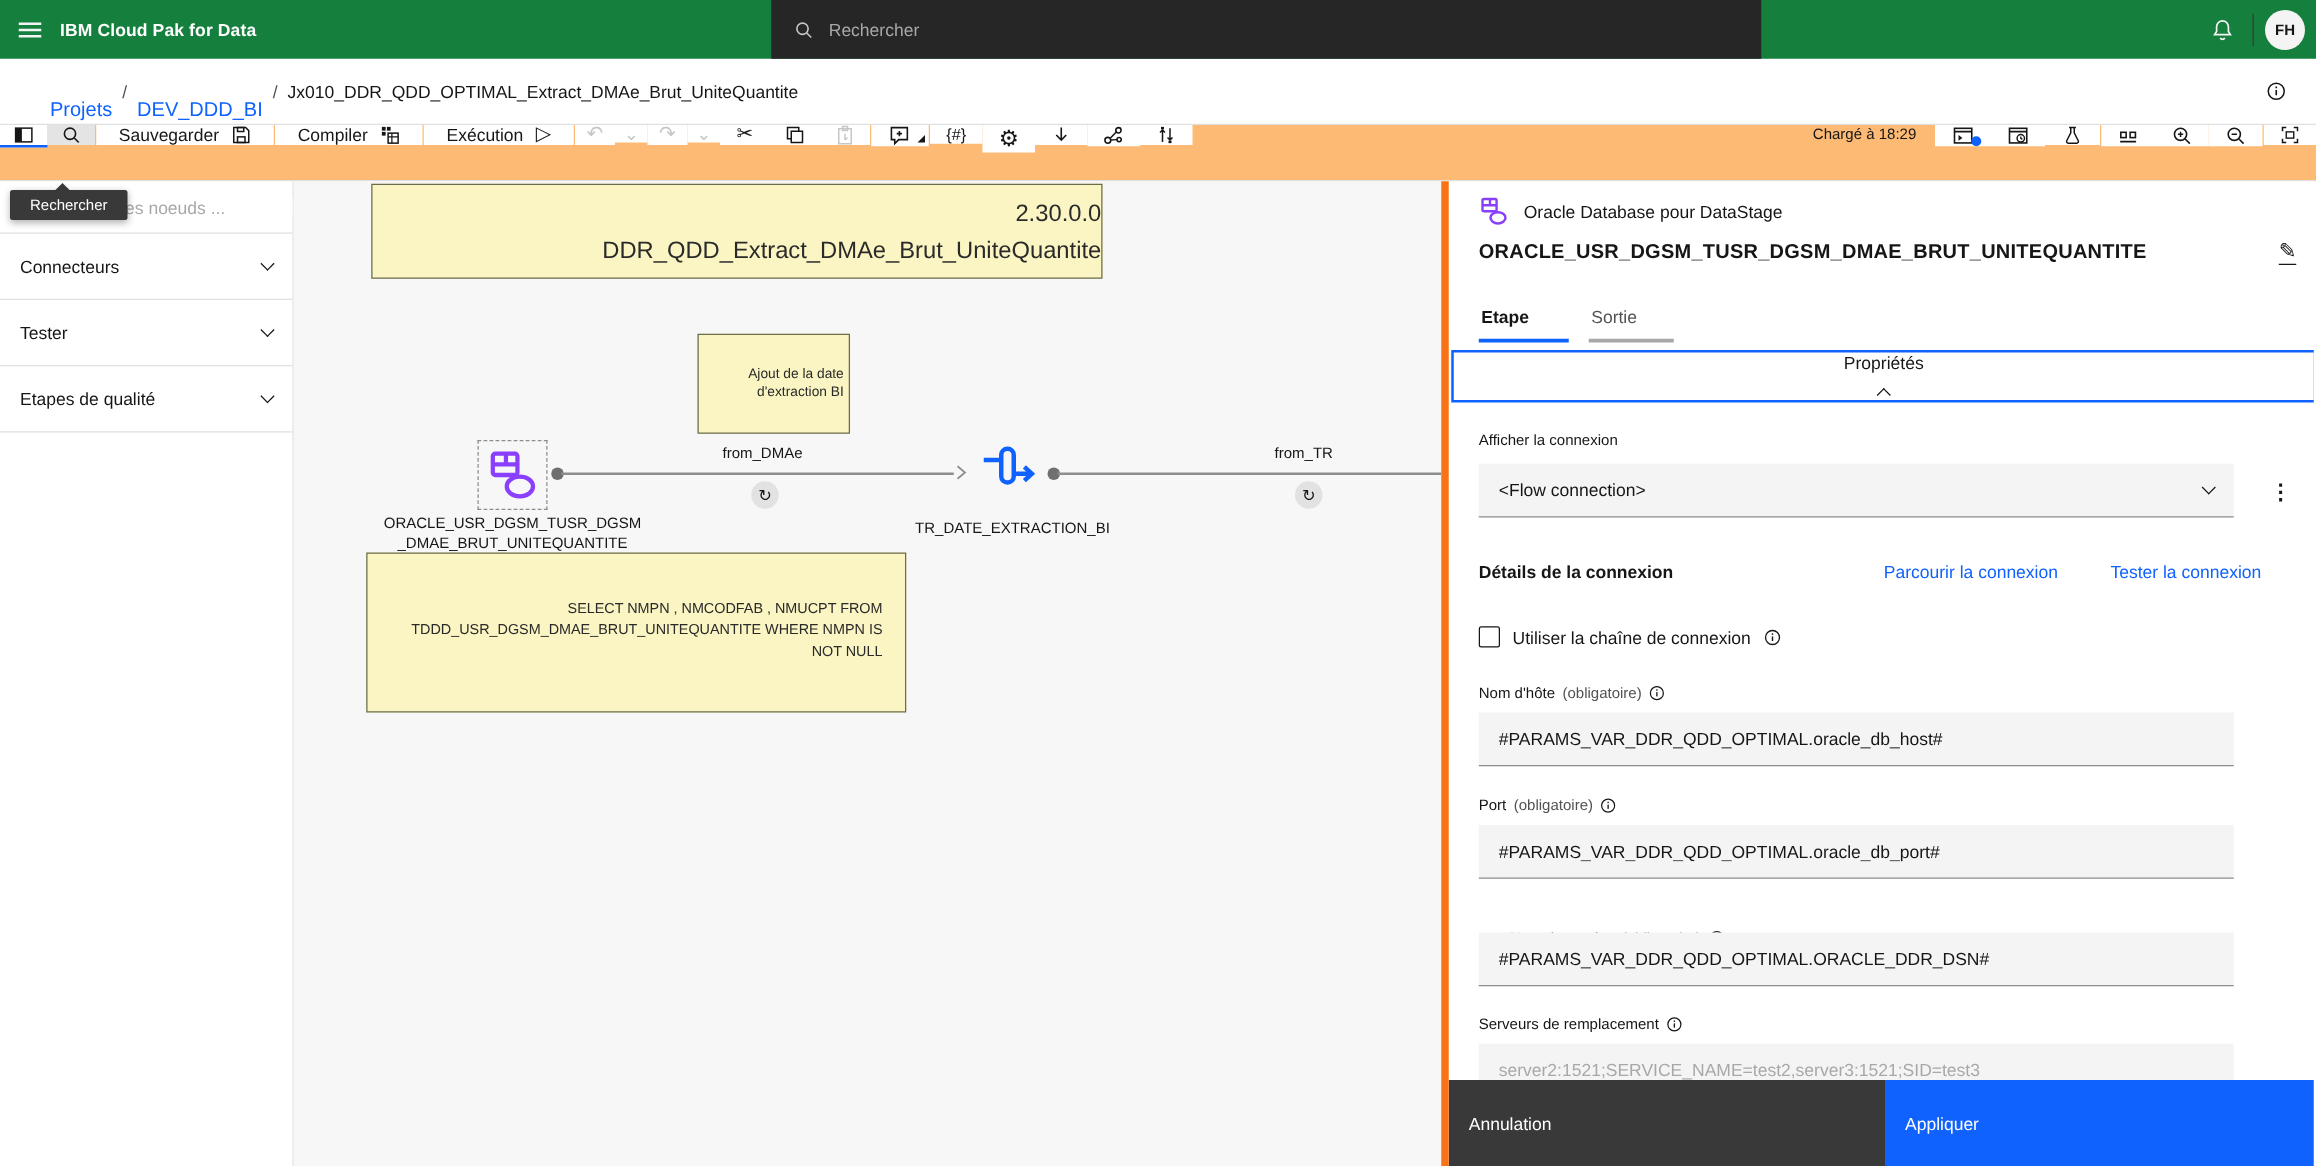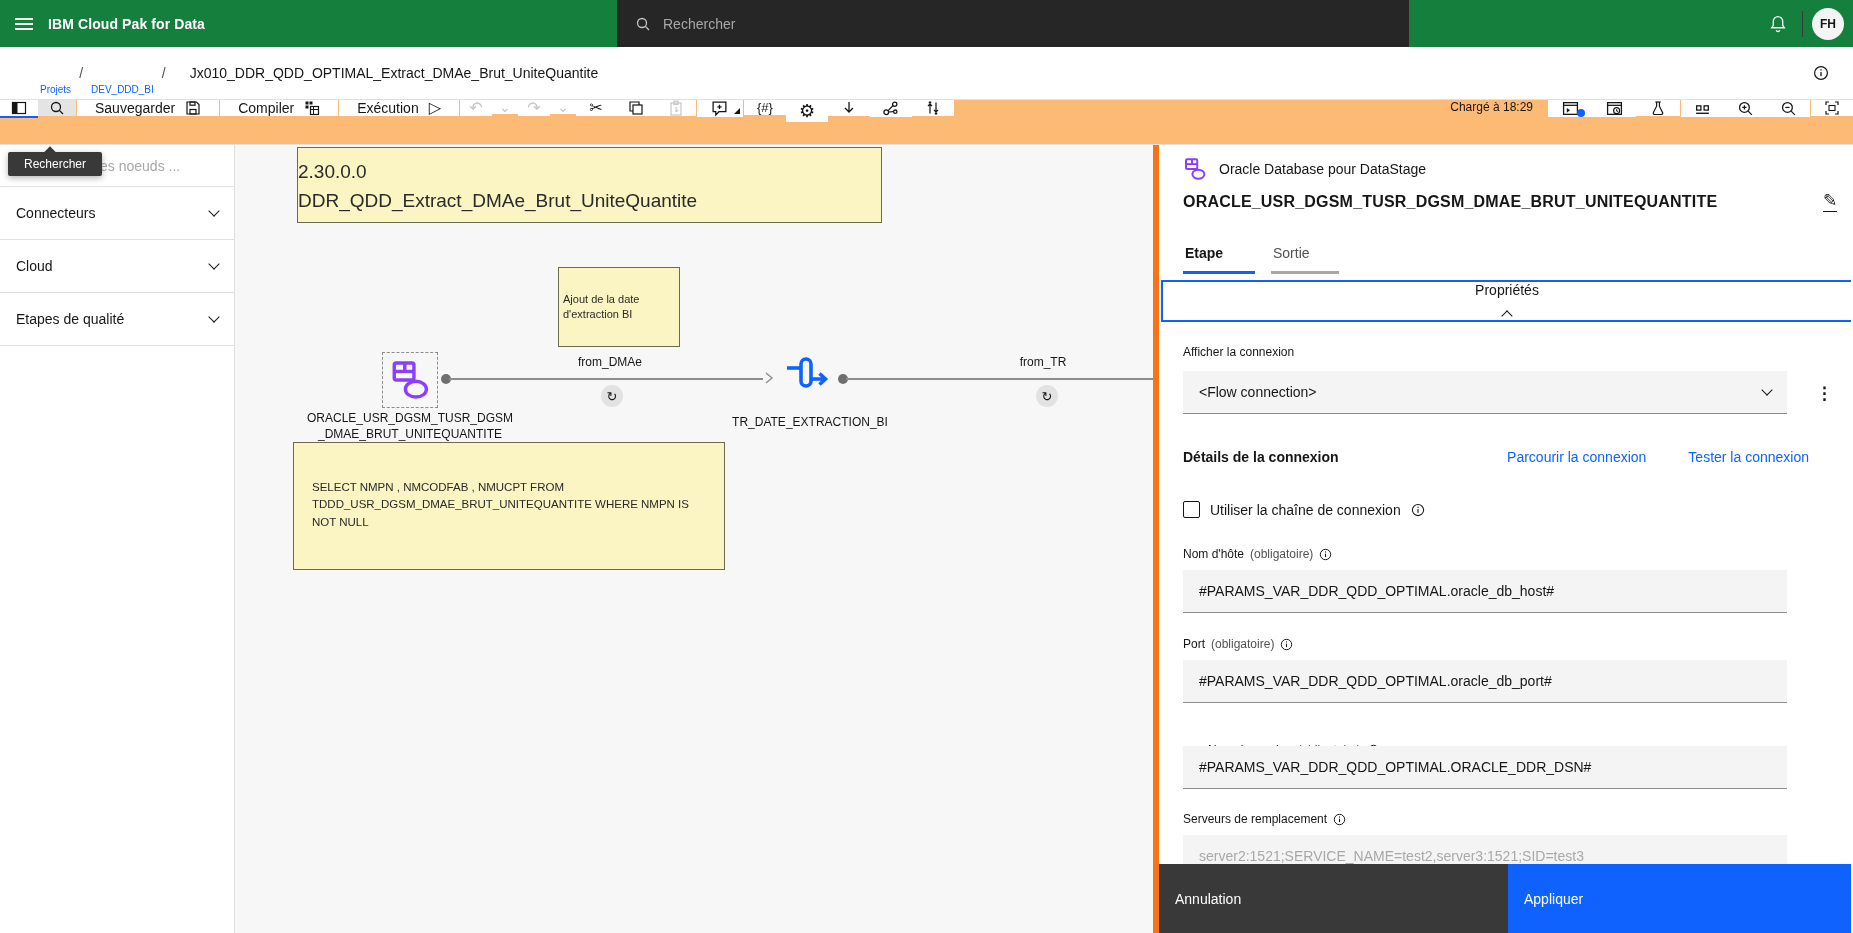--- a/index.html
+++ b/index.html
@@ -19,23 +19,23 @@
     font-family:"Liberation Sans",sans-serif; }
   .hdr-search input::placeholder { color:#a8a8a8; }
   .hdr-right { position:absolute; right:0; top:0; height:47px; display:flex; align-items:center; }
   .hdr-icon-btn { width:48px; height:47px; display:flex; align-items:center; justify-content:center; color:#f4f4f4; cursor:pointer; }
   .hdr-divider { width:1px; height:26px; background:#393939; }
   .avatar { width:32px; height:32px; border-radius:50%; background:#f4f4f4; color:#161616; font-size:12px; font-weight:700;
     display:flex; align-items:center; justify-content:center; margin:0 9px; cursor:pointer; }
 
   
   .crumbs { height:53px; display:flex; align-items:center; padding:0 16px 0 40px; border-bottom:1px solid #e0e0e0; background:#fff; }
-  .crumb-link { color:#0f62fe; font-size:10px; text-decoration:none; cursor:pointer;margin-top:32px; }
+  .crumb-link { color:#0f62fe; font-size:16px; text-decoration:none; cursor:pointer;margin-top:32px; }
   .crumb-sep { color:#525252; font-size:14px; margin:0 8px; }
-  .crumb-current { color:#161616; font-size:14px;margin-left:16px; }
+  .crumb-current { color:#161616; font-size:14px; }
   .crumbs .spacer { flex:1; }
   .info-btn { width:32px; height:32px; display:flex; align-items:center; justify-content:center; cursor:pointer; color:#161616; }
 
   
   .tbar { height:45px; display:flex; align-items:flex-start; border-bottom:1px solid #e0e0e0; background:#fdba74; }
   .tb { display:flex; align-items:center; justify-content:center; cursor:pointer; color:#161616; background:#fff; border:none;
     font-size:14px; font-family:"Liberation Sans",sans-serif; gap:10px; padding:0 12px; position:relative; }
   .tb.icon-only { width:38px; padding:0; }
   .tb.active-tool { border-bottom:2px solid #0f62fe; }
   .tb.hovered { background:#e4e4e4; }
@@ -62,21 +62,21 @@
     font-size:14px; cursor:pointer; justify-content:space-between; }
   .chev { width:8px; height:8px; border-right:1.4px solid #161616; border-bottom:1.4px solid #161616; display:inline-block; }
   .chev.down { transform:rotate(45deg); margin-top:-4px; }
   .chev.up { transform:rotate(-135deg); margin-top:4px; }
   .tooltip { position:absolute; left:8px; top:7px; background:#393939; color:#fff; font-size:12px;
     padding:5px 16px; border-radius:2px; z-index:30; box-shadow:0 2px 6px rgba(0,0,0,.3); }
   .tooltip .caret { position:absolute; top:-4px; left:38px; width:8px; height:8px; background:#393939; transform:rotate(45deg); }
 
   
   .canvas { position:relative; width:918px; background:#f7f7f7; overflow:hidden; }
-  .note { position:absolute; background:#faf5c3; border:1px solid #6b6b4d; color:#2a2a2a; text-align:left; }
+  .note { position:absolute; background:#faf5c3; border:1px solid #6b6b4d; color:#2a2a2a; text-align:right; }
   .note1 { left:62px; top:2px; width:585px; height:76px; padding-top:10px; font-size:19px; line-height:1.5; }
   .note2 { left:323px; top:122px; width:122px; height:80px; font-size:11px; line-height:1.4; display:flex; align-items:center; justify-content:center; padding:4px; }
   .note3 { left:58px; top:297px; width:432px; height:128px; font-size:11.5px; line-height:1.5; padding:36px 18px 0 18px; }
 
   .flow-line { position:absolute; height:1.5px; background:#8d8d8d; }
   .port { position:absolute; width:10px; height:10px; border-radius:50%; background:#6f6f6f; }
   .link-label { position:absolute; font-size:12px; color:#161616; text-align:center; width:150px; }
   .refresh-chip { position:absolute; width:22px; height:22px; border-radius:50%; background:#e2e2e2;
     display:flex; align-items:center; justify-content:center; font-size:13px; color:#161616; cursor:pointer; }
   .node-box { position:absolute; display:flex; align-items:center; justify-content:center; cursor:pointer; }
@@ -345,21 +345,21 @@
 
   <div class="palette">
     <div class="pal-search">
       <input type="text" placeholder="Rechercher des noeuds ..." style="">
     </div>
     <div class="pal-row">
       <span>Connecteurs</span>
       <span class="chev down"></span>
     </div>
     <div class="pal-row">
-      <span>Cloud</span>
+      <span>Tester</span>
       <span class="chev down"></span>
     </div>
     <div class="pal-row">
       <span>Etapes de qualité</span>
       <span class="chev down"></span>
     </div>
     <div class="tooltip">
       <span class="caret"></span>
       <span>Rechercher</span>
     </div>

